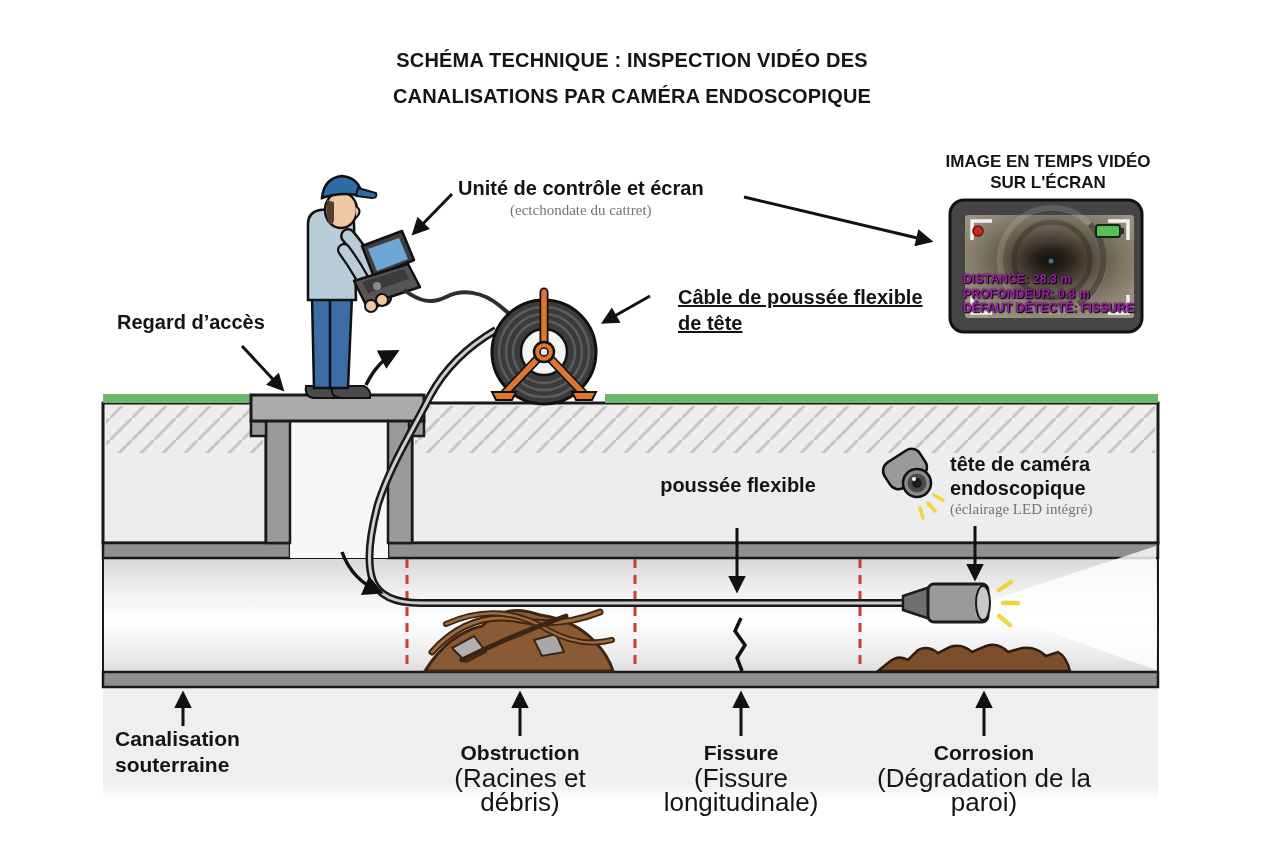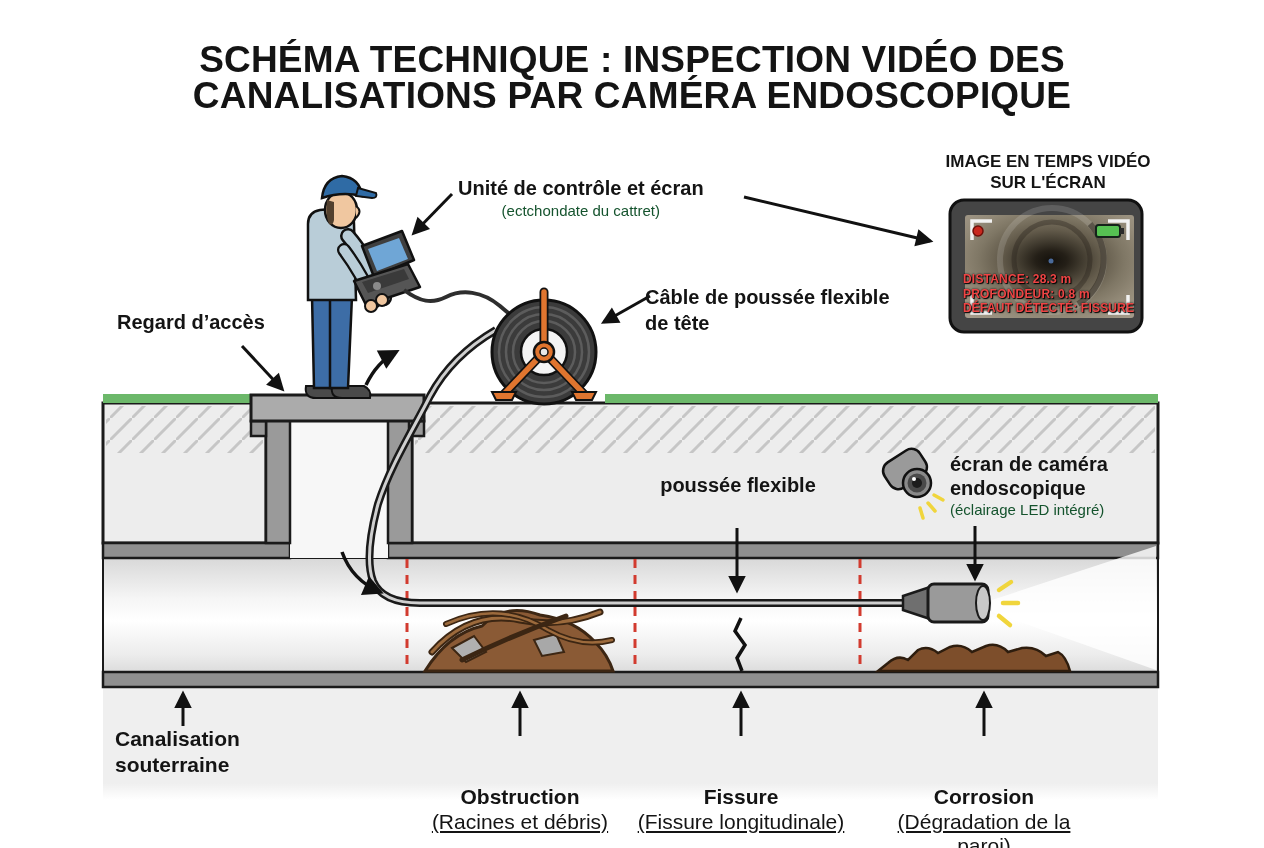--- a/index.html
+++ b/index.html
@@ -1,28 +1,28 @@
 <!DOCTYPE html>
 <html><head>
 <meta charset="utf-8">
 <style>
   html,body{margin:0;padding:0;background:#fff;}
   #stage{position:relative;width:1264px;height:848px;background:#ffffff;overflow:hidden;
          font-family:"Liberation Sans",sans-serif;color:#141414;}
   #art{position:absolute;left:0;top:0;width:1264px;height:848px;}
   .abs{position:absolute;}
-  .title{left:0;right:0;top:42px;text-align:center;font-weight:bold;font-size:37px;line-height:36px;letter-spacing:.2px;}
+  .title{left:0;right:0;top:42px;text-align:center;font-weight:bold;font-size:20px;line-height:36px;letter-spacing:.2px;}
   .lbl-bold20{font-weight:bold;font-size:20px;line-height:26px;}
-  .lbl-sub15{font-size:15px;line-height:19px;color:#14532d;}
+  .lbl-sub15{font-size:15px;line-height:19px;color:#737373;font-family:Liberation Serif, serif;}
   .monitor-heading{left:935px;top:151px;width:226px;text-align:center;font-weight:bold;font-size:17px;line-height:21px;}
-  .overlay{left:963px;top:272px;font-weight:bold;font-size:12px;line-height:14.5px;color:#ef4444;
+  .overlay{left:963px;top:272px;font-weight:bold;font-size:12px;line-height:14.5px;color:#a21caf;
            text-shadow:1px 1px 1px #000,0 0 2px #000;letter-spacing:.2px;}
-  .bottom-block{text-align:center;margin-top:44px;}
+  .bottom-block{text-align:center;}
   .bottom-main{font-weight:bold;font-size:21px;line-height:26px;}
-  .bottom-sub{font-size:21px;line-height:24px;text-decoration:underline;}
+  .bottom-sub{font-size:26px;line-height:24px;}
 </style>
 </head>
 <body>
 
 <div id="stage">
 
 <svg id="art" viewBox="0 0 1264 848">
   <defs>
     <marker id="ah" viewBox="0 0 12 12" refX="9" refY="6" markerWidth="7" markerHeight="7" orient="auto-start-reverse">
       <path d="M1,1 L11,6 L1,11 Z" fill="#111"></path>
@@ -239,31 +239,31 @@
   <div>DÉFAUT DÉTECTÉ: FISSURE</div>
 </div>
 
 <div class="abs lbl-bold20" style="left:98px;top:309px;margin-left:19px;">Regard d’accès</div>
 
 <div class="abs" style="left:458px;top:175px;text-align:center;">
   <div class="lbl-bold20">Unité de contrôle et écran</div>
   <div class="lbl-sub15">(ectchondate du cattret)</div>
 </div>
 
-<div class="abs lbl-bold20" style="left:645px;top:284px;">
+<div class="abs lbl-bold20" style="left:678px;top:284px;text-decoration:underline;">
   <div>Câble de poussée flexible</div>
   <div>de tête</div>
 </div>
 
 <div class="abs lbl-bold20" style="left:628px;top:472px;width:220px;text-align:center;">
   <div>poussée flexible</div>
 </div>
 
 <div class="abs" style="left:950px;top:452px;">
-  <div class="lbl-bold20" style="line-height:24px;">écran de caméra</div>
+  <div class="lbl-bold20" style="line-height:24px;">tête de caméra</div>
   <div class="lbl-bold20" style="line-height:24px;">endoscopique</div>
   <div class="lbl-sub15">(éclairage LED intégré)</div>
 </div>
 
 <div class="abs" style="left:115px;top:726px;">
   <div class="bottom-main">Canalisation</div>
   <div class="bottom-main">souterraine</div>
 </div>
 
 <div class="abs bottom-block" style="left:420px;top:740px;width:200px;">

